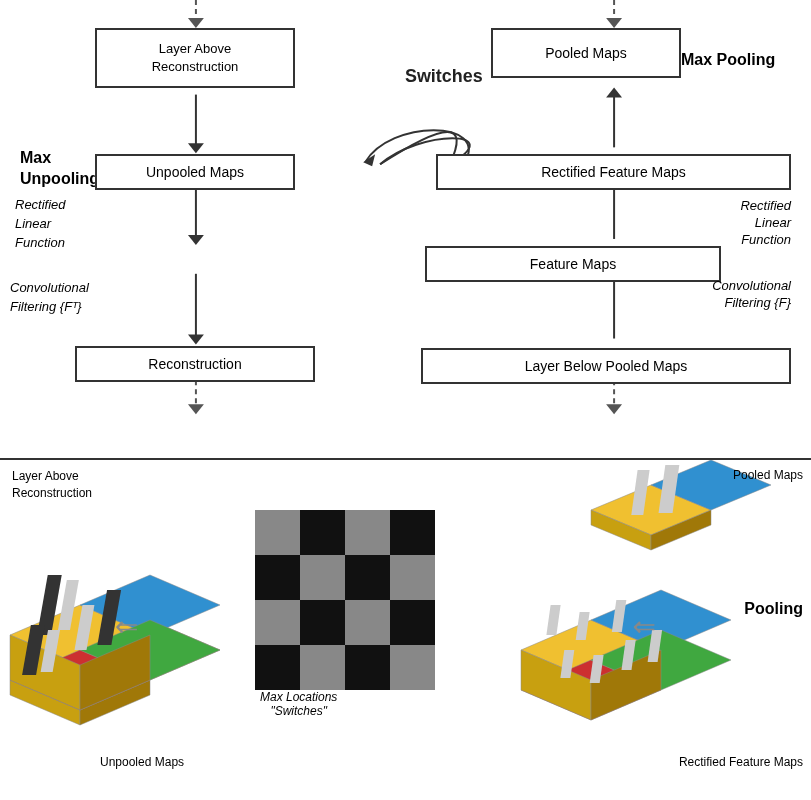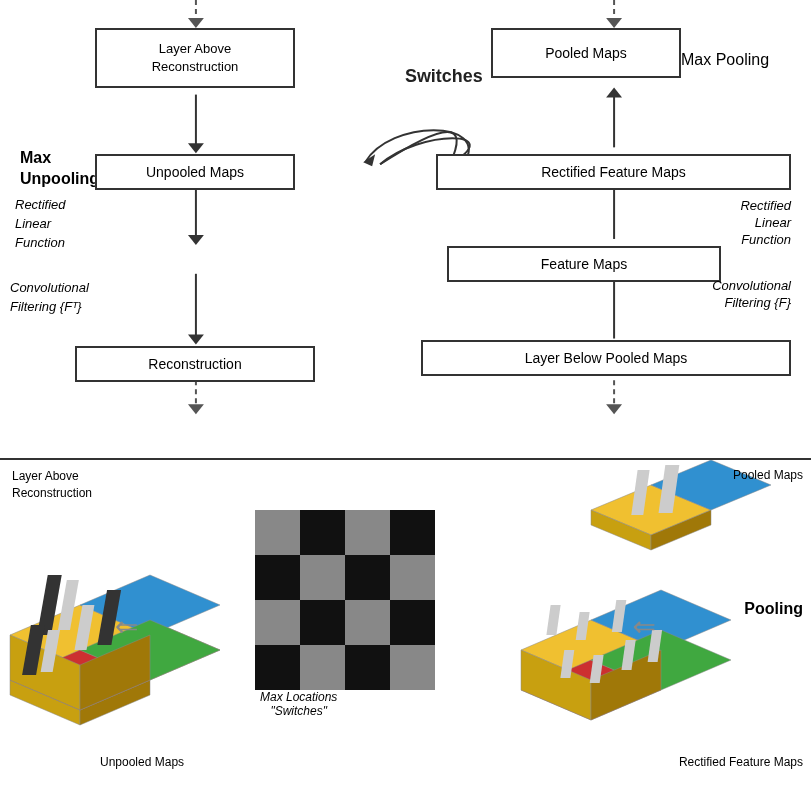--- a/index.html
+++ b/index.html
@@ -132,52 +132,52 @@
 Filtering {Fᵀ}</span>
     </div>
 
     <div style="position:absolute; left:75px; top:346px; width:240px;">
       <div class="flow-box">
         <span>Reconstruction</span>
       </div>
     </div>
 
     <div style="position:absolute; right:20px; top:50px; width:110px;">
-      <span style="font-size:16px; font-weight:normal; line-height:1.3;">Max Pooling</span>
+      <span style="font-size:16px; font-weight:bold; line-height:1.3;">Max Pooling</span>
     </div>
 
     <div style="position:absolute; right:130px; top:28px; width:190px;">
       <div class="flow-box" style="min-height:50px; display:flex; align-items:center; justify-content:center;">
         <span>Pooled Maps</span>
       </div>
     </div>
 
     <div style="position:absolute; right:20px; top:154px; width:355px;">
       <div class="flow-box">
         <span>Rectified Feature Maps</span>
       </div>
     </div>
 
     <div style="position:absolute; right:20px; top:198px; width:85px;">
       <span style="font-size:13px; font-style:italic; line-height:1.3; white-space:pre-line; text-align:right; display:block;">Rectified Linear
 Function</span>
     </div>
 
-    <div style="position:absolute; right:90px; top:246px; width:274px;">
+    <div style="position:absolute; right:90px; top:246px; width:296px;">
       <div class="flow-box">
         <span>Feature Maps</span>
       </div>
     </div>
 
     <div style="position:absolute; right:20px; top:278px; width:90px;">
       <span style="font-size:13px; font-style:italic; line-height:1.3; white-space:pre-line; text-align:right; display:block;">Convolutional
 Filtering {F}</span>
     </div>
 
-    <div style="position:absolute; right:20px; top:340px; width:370px;">
+    <div style="position:absolute; right:20px; top:348px; width:370px;">
       <div class="flow-box">
         <span>Layer Below Pooled Maps</span>
       </div>
     </div>
 
   </div>
 
   <div class="bottom-section">
 
     <svg style="position:absolute; left:0; top:0; width:280px; height:340px;" viewBox="0 0 280 340">

